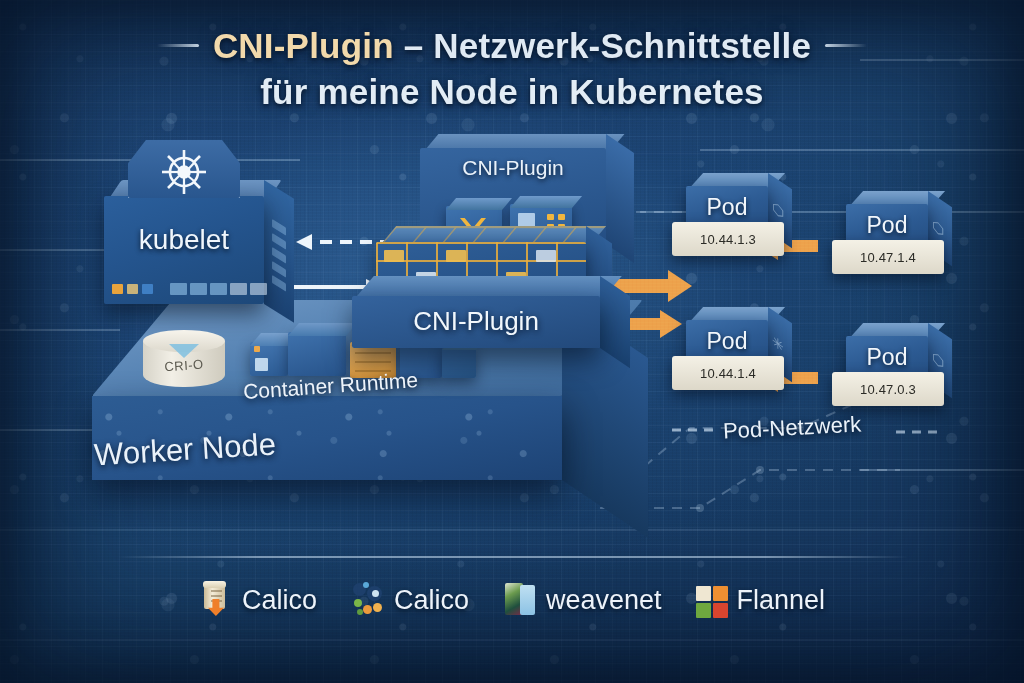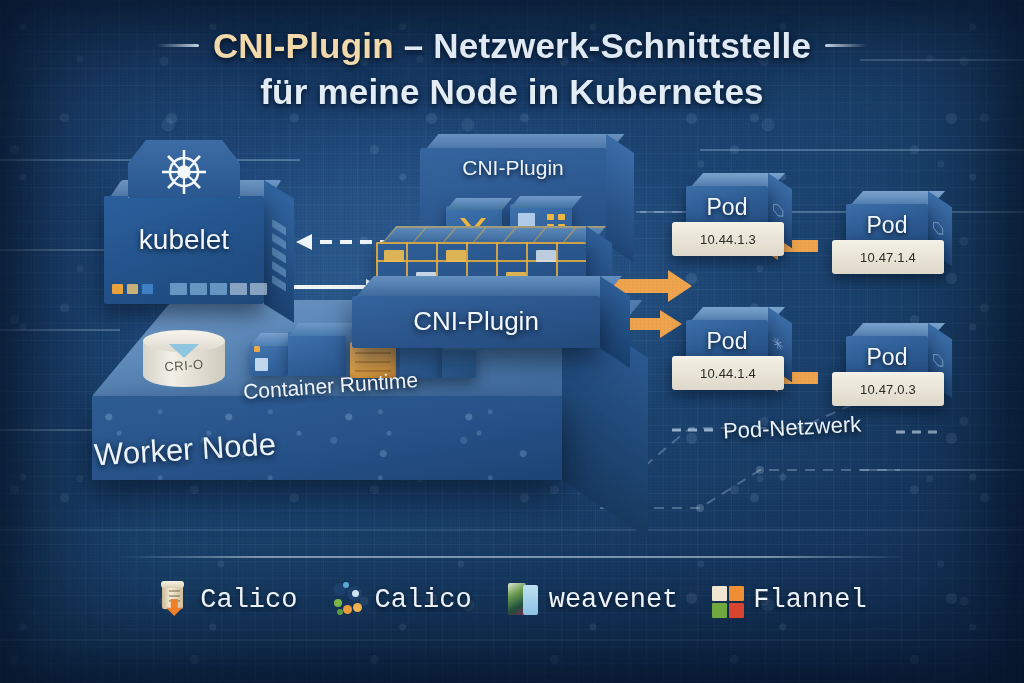--- a/index.html
+++ b/index.html
@@ -323,21 +323,21 @@
     background: linear-gradient(90deg, rgba(205,226,245,0), rgba(205,226,245,.55) 18%, rgba(205,226,245,.55) 82%, rgba(205,226,245,0));
     z-index: 25;
   }
   .legend {
     position: absolute; left: 0; top: 572px; width: 1024px; height: 56px;
     display: flex; align-items: center; justify-content: center; gap: 34px;
     z-index: 26;
   }
   .leg-item { display: flex; align-items: center; gap: 9px; }
   .leg-name {
-    font-size: 27px; color: #edf3fa; text-shadow: 0 2px 5px rgba(3,14,30,.9); font-family: Liberation Mono, monospace;
+    font-size: 27px; color: #edf3fa; text-shadow: 0 2px 5px rgba(3,14,30,.9);
   }
   .leg-ico { width: 34px; height: 38px; position: relative; flex: 0 0 34px; }
 
   
   .ic-calico .barrel {
     position: absolute; left: 5px; top: 1px; width: 21px; height: 27px;
     background: linear-gradient(90deg, #c9b894, #f4ecd7 40%, #cdbd9a);
     border-radius: 3px 3px 2px 2px;
   }
   .ic-calico .lid {

